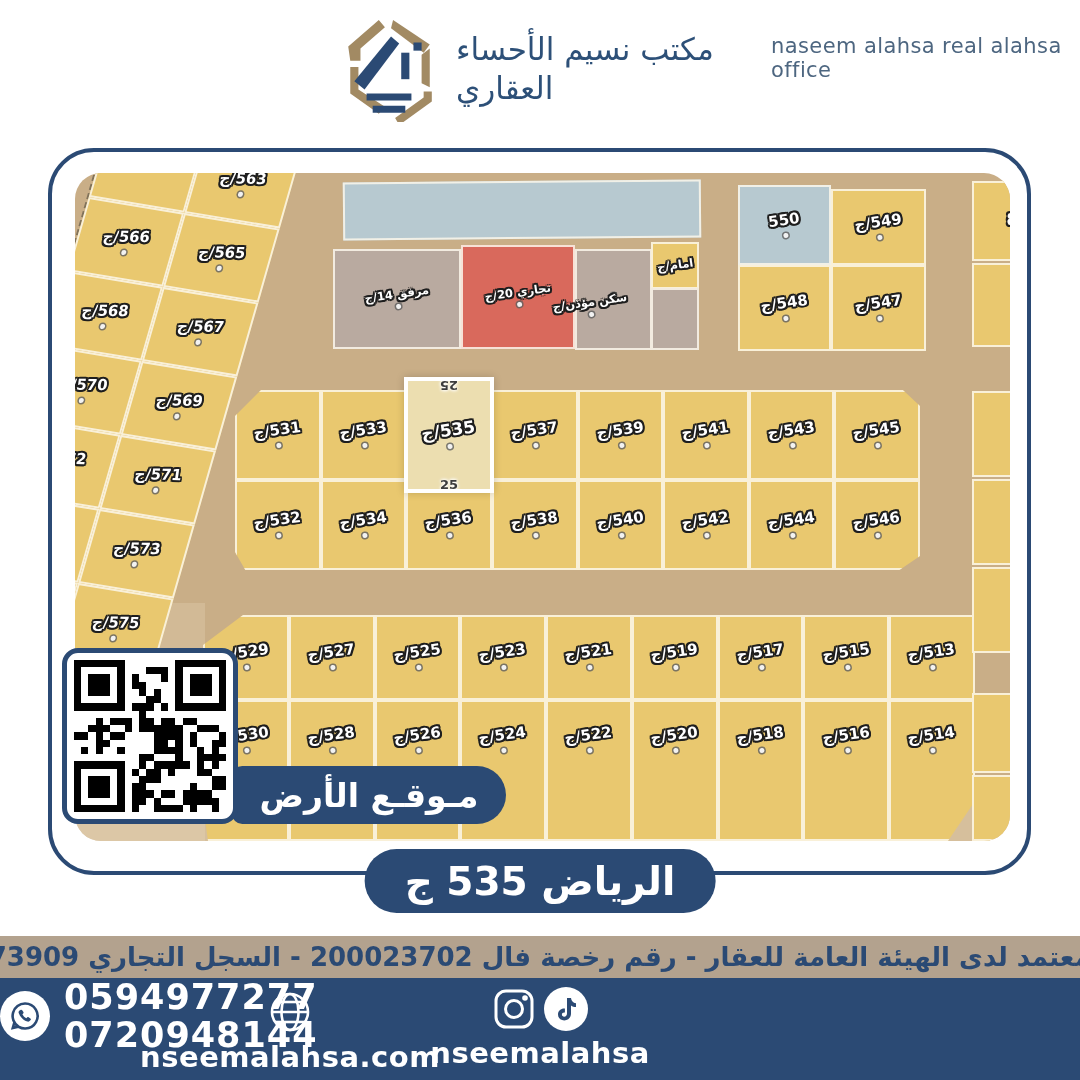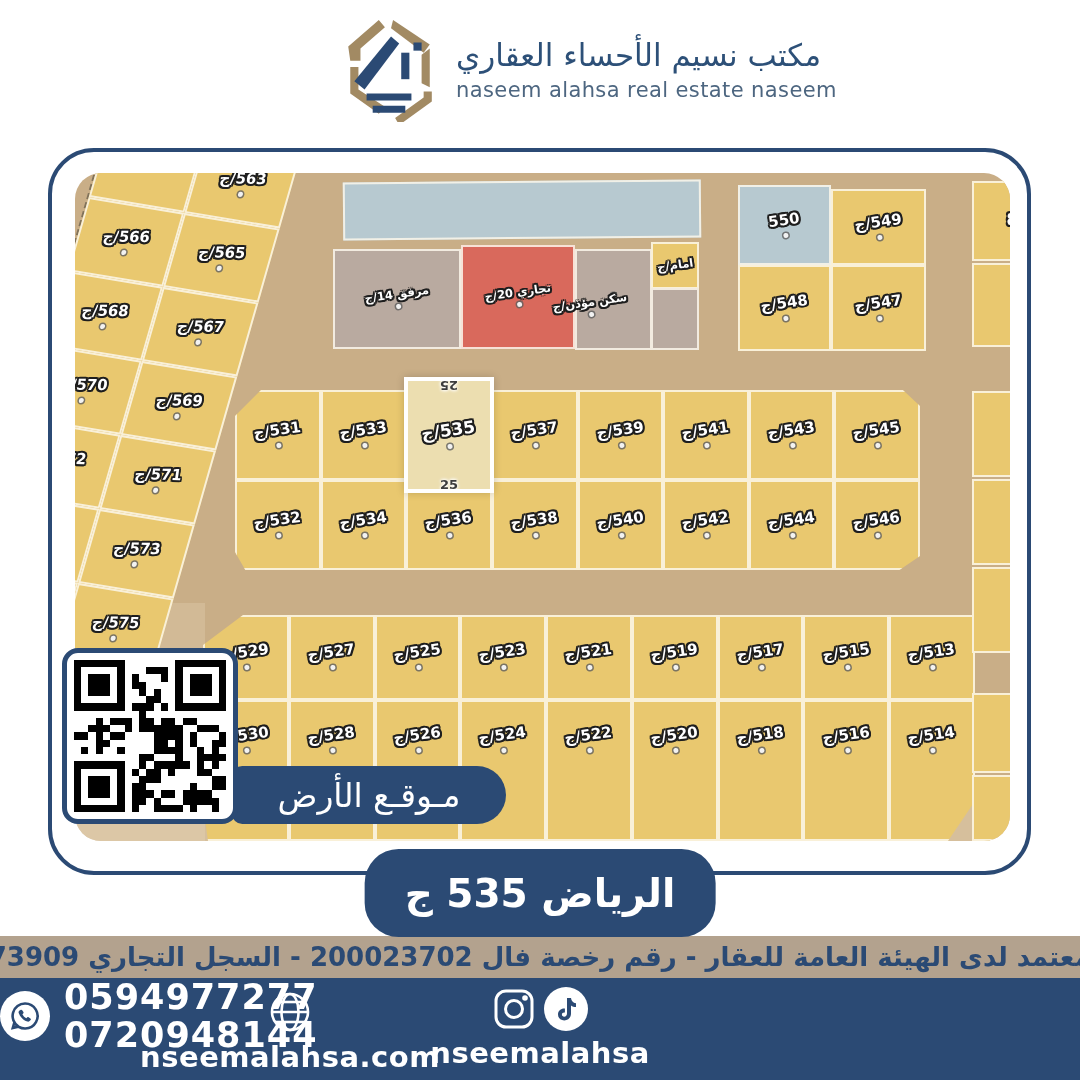--- a/index.html
+++ b/index.html
@@ -8,21 +8,21 @@
     --highlight-fill:#ecdeb0;
   }
   html,body{margin:0;padding:0}
   body{
     width:1080px;height:1080px;position:relative;overflow:hidden;background:#ffffff;
     font-family:"DejaVu Sans",sans-serif;
   }
   
   .header{position:absolute;left:338px;top:16px;display:flex;align-items:center;gap:16px}
   .logo-mark{width:102px;height:106px;flex:0 0 auto}
-  .header-text{display:flex;flex-direction:column;text-align:left}
+  .header-text{display:flex;flex-direction:row;text-align:left}
   .header-title{font-size:31px;color:#2d5078;direction:rtl;text-align:left;line-height:1.25;letter-spacing:.5px}
   .header-sub{font-size:21px;color:#4d6680;margin-top:4px;letter-spacing:.4px}
   
   .map-card{position:absolute;left:48px;top:148px;width:983px;height:727px;border:4px solid var(--navy);
     border-radius:46px;background:#fff;box-sizing:border-box}
   .map{position:absolute;left:75px;top:173px;width:935px;height:668px;border-radius:26px;overflow:hidden;
     background:var(--road-tan)}
   .shade-bottom{position:absolute;left:0;top:608px;width:100%;height:60px;background:rgba(238,224,196,.35)}
   .shade-left{position:absolute;left:0;top:430px;width:130px;height:238px;background:rgba(238,224,196,.25)}
   
@@ -71,24 +71,24 @@
   .frag{position:absolute;right:-7px;top:28px;font-size:15px;font-weight:bold;color:#fff;
     text-shadow:-1.7px -1.7px 0 #1e1e1e,1.7px -1.7px 0 #1e1e1e,-1.7px 1.7px 0 #1e1e1e,1.7px 1.7px 0 #1e1e1e}
   
   .muezzin-label{position:absolute;left:478px;top:118px;z-index:3}
   
   .qr-box{position:absolute;left:62px;top:648px;width:176px;height:176px;background:#fff;border:5px solid var(--navy);
     border-radius:16px;box-sizing:border-box;z-index:6;display:flex;align-items:center;justify-content:center}
   
   .loc-banner{position:absolute;left:232px;top:766px;width:274px;height:58px;background:var(--navy);
     border-radius:12px 34px 34px 12px;z-index:5;display:flex;align-items:center;justify-content:center}
-  .loc-banner span{color:#fff;font-size:33px;font-weight:normal;direction:rtl;letter-spacing:1px}
+  .loc-banner span{color:#fff;font-size:33px;font-weight:bold;direction:rtl;letter-spacing:1px}
   
   .title-pill{position:absolute;left:50%;transform:translateX(-50%);top:849px;height:64px;background:var(--navy);
-    border-radius:34px;padding:12px 40px;display:flex;align-items:center;z-index:7}
+    border-radius:34px;padding:0 40px;display:flex;align-items:center;z-index:7}
   .title-pill span{color:#fff;font-size:39px;font-weight:bold;direction:rtl;white-space:nowrap}
   
   .disclaimer{position:absolute;left:0;top:936px;width:1080px;height:42px;background:var(--tan-strip);
     display:flex;align-items:center;justify-content:center}
   .disclaimer span{direction:rtl;color:var(--navy);font-weight:bold;font-size:26px;white-space:nowrap}
   
   .footer{position:absolute;left:0;top:978px;width:1080px;height:102px;background:var(--navy)}
   .f-group{position:absolute;display:flex;flex-direction:column;align-items:center}
   .f-left{left:135px;top:11px;width:310px}
   .f-center{left:430px;top:9px;width:220px}
@@ -113,21 +113,21 @@
     <g fill="#2b4a74">
       <polygon points="16,64 52,20 60,27 26,72"></polygon>
       <polygon points="62,36 70,36 70,62 62,62"></polygon>
       <polygon points="74,26 82,26 82,34 74,34"></polygon>
       <polygon points="28,76 72,76 72,83 28,83"></polygon>
       <polygon points="34,88 66,88 66,95 34,95"></polygon>
     </g>
   </svg>
   <div class="header-text">
     <div class="header-title">مكتب نسيم الأحساء العقاري</div>
-    <div class="header-sub">naseem alahsa real estate naseem</div>
+    <div class="header-sub">naseem alahsa real alahsa office</div>
   </div>
 </div>
 
 <div class="map-card"></div>
 
 <div class="map">
   <div class="shade-bottom"></div>
   <div class="shade-left"></div>
 
   <div class="diag">

